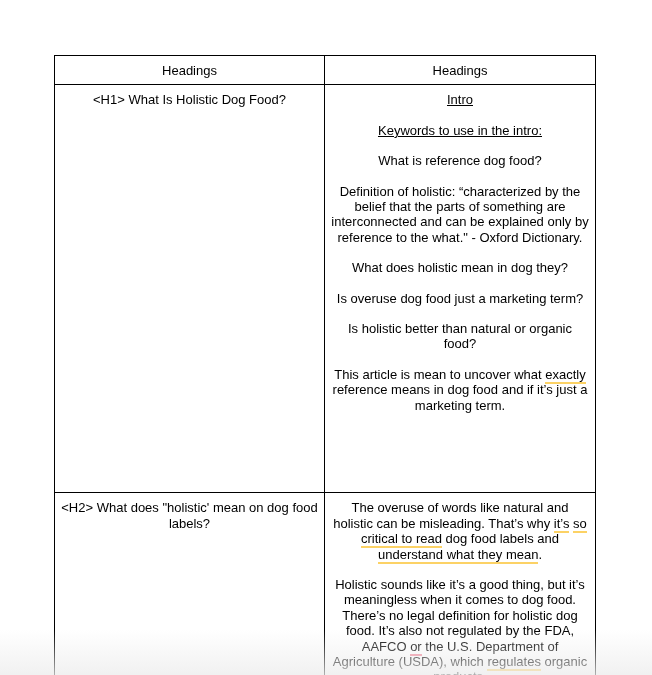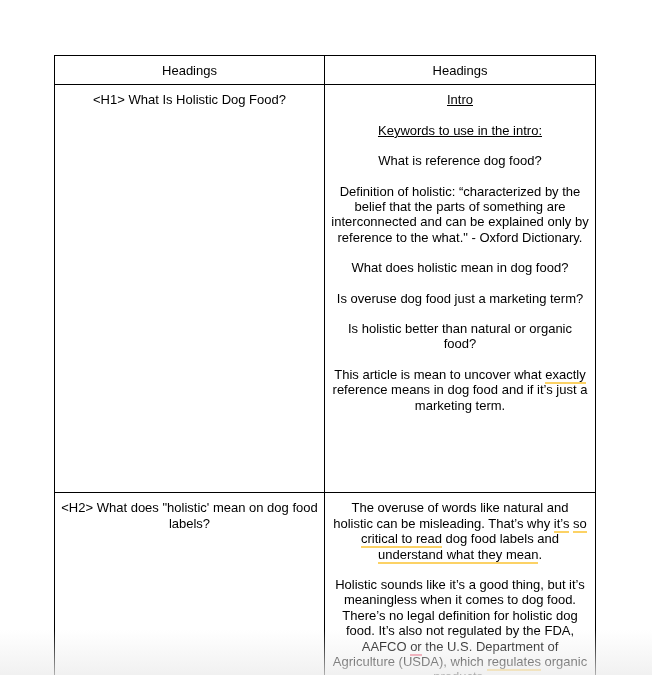--- a/index.html
+++ b/index.html
@@ -81,21 +81,21 @@
     </tr>
     <tr class="row-1">
       <td>
         <span>&lt;H1&gt; What Is Holistic Dog Food?</span>
       </td>
       <td>
         <p class="para"><span class="u">Intro</span></p>
         <p class="para"><span class="u">Keywords to use in the intro:</span></p>
         <p class="para">What is reference dog food?</p>
         <p class="para">Definition of holistic: “characterized by the belief that the parts of something are interconnected and can be explained only by reference to the what." - Oxford Dictionary.</p>
-        <p class="para">What does holistic mean in dog food?</p>
+        <p class="para">What does holistic mean in dog they?</p>
         <p class="para">Is overuse dog food just a marketing term?</p>
         <p class="para">Is holistic better than natural or organic food?</p>
         <p class="para"><span>This article is mean to uncover what </span><span class="sugg">exactly</span><span> reference means in dog food and if it’s just a marketing term.</span></p>
       </td>
     </tr>
     <tr class="row-2">
       <td>
         <span>&lt;H2&gt; What does "holistic' mean on dog food labels?</span>
       </td>
       <td>

